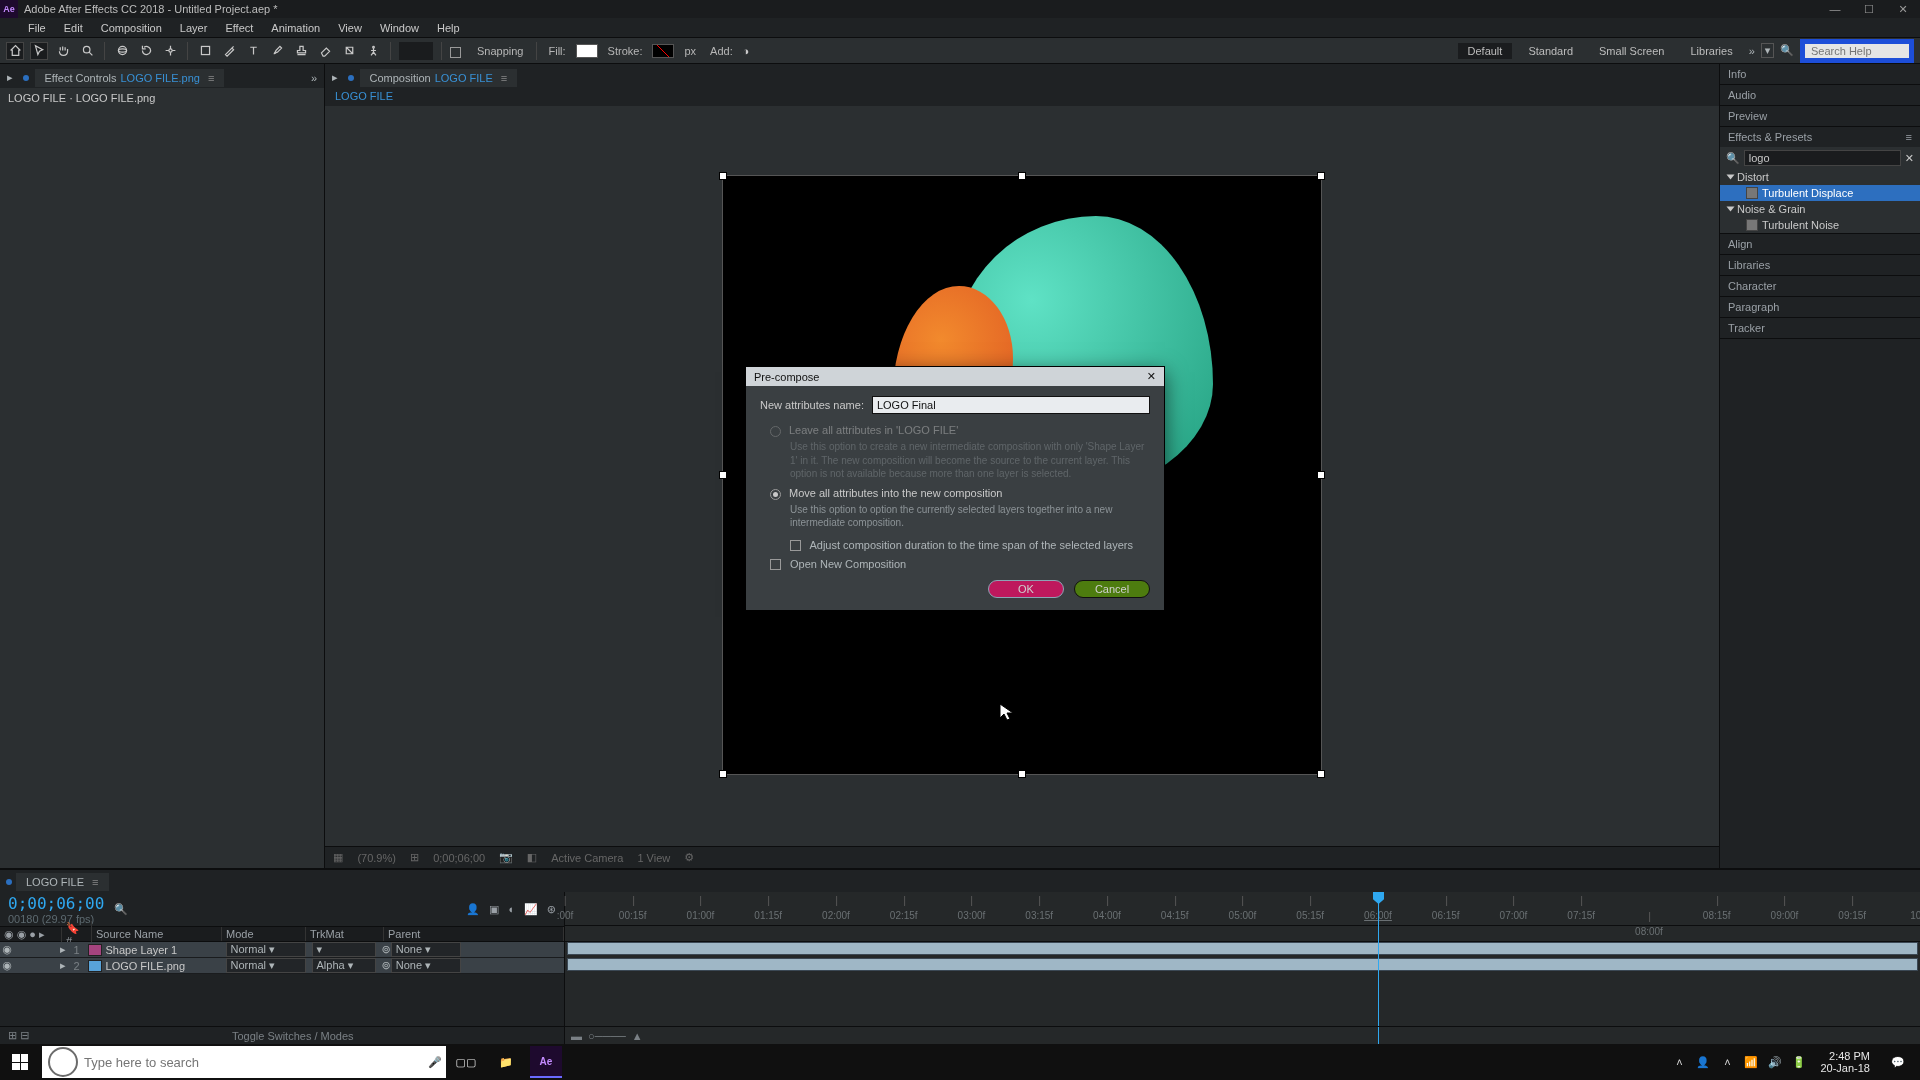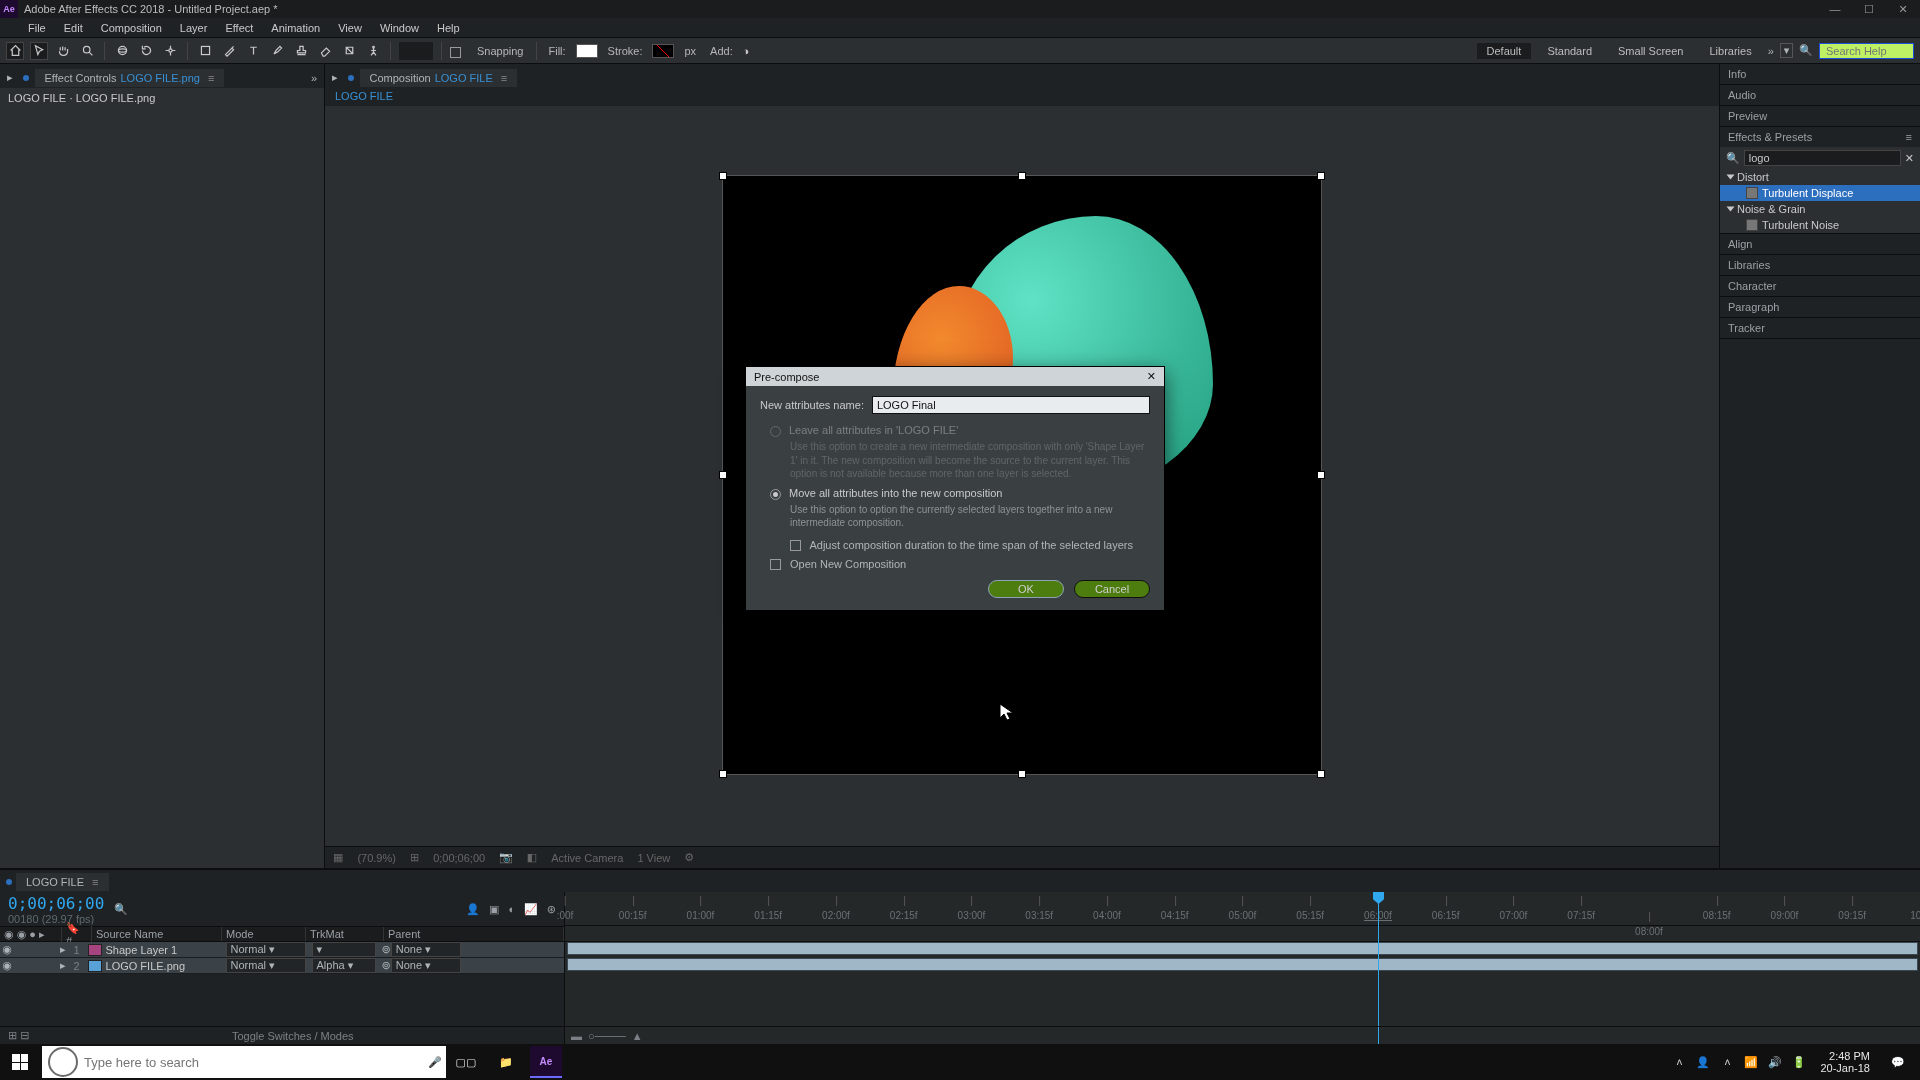--- a/index.html
+++ b/index.html
@@ -17,21 +17,21 @@
   .toolbar{height:26px;background:#2b2f31;display:flex;align-items:center;padding:0 6px;border-bottom:1px solid #0c0d0e;gap:6px}
   .tool{width:18px;height:18px;border:1px solid transparent;display:flex;align-items:center;justify-content:center;color:#c8c8c8}
   .tool.sel{background:#1a1c1e;border-color:#444}
   .tool svg{width:13px;height:13px;stroke:#c8c8c8;fill:none;stroke-width:1.5}
   .tool-sep{width:1px;height:18px;background:#444;margin:0 2px}
   .tlabel{color:#b6b6b6;margin:0 4px}
   .swatch{width:22px;height:14px;border:1px solid #555}
   .workspaces{margin-left:auto;display:flex;align-items:center;gap:6px}
   .ws-item{padding:2px 10px;color:#bdbdbd}
   .ws-item.active{background:#1a1c1e}
-  .search-box{background:#bef264;border:1px solid #1d4ed8;color:#777;padding:1px 6px;width:95px}
+  .search-box{background:#e5e5e5;border:5px solid #1d4ed8;color:#777;padding:1px 6px;width:114px}
   
   .main{position:absolute;top:64px;left:0;right:0;bottom:212px;display:flex}
   .panelframe{background:#1f2224;border-right:1px solid #0c0d0e;display:flex;flex-direction:column;min-width:0}
   .paneltabs{height:24px;display:flex;align-items:center;background:#1f2224;gap:2px;padding:3px 3px 0}
   .paneltab{padding:3px 10px;background:#2b2f31;color:#aeb5b8;display:flex;align-items:center;gap:4px}
   .paneltab .link{color:#3891d6}
   .paneltab .close{color:#888;margin-left:4px}
   .paneldot{width:6px;height:6px;border-radius:3px;background:#2b6fbf;margin:0 4px}
   .panelbody{flex:1;background:#2b2f31;position:relative;overflow:hidden}
   
@@ -98,21 +98,21 @@
   .dinput{flex:1;background:#e9ecef;border:1px solid #111;color:#111;padding:2px 4px}
   .optblock{margin:6px 0 6px 10px}
   .optblock.disabled{opacity:.45}
   .opthead{display:flex;align-items:flex-start;gap:8px;color:#c9c9c9}
   .radio{width:11px;height:11px;border-radius:50%;border:1px solid #999;margin-top:2px;display:inline-block;position:relative}
   .radio.on::after{content:"";position:absolute;top:2px;left:2px;width:5px;height:5px;border-radius:50%;background:#c9c9c9}
   .optdesc{font-size:10px;color:#8c9397;margin:3px 0 0 20px;line-height:1.35}
   .chk{width:11px;height:11px;border:1px solid #999;display:inline-block;margin-right:6px;position:relative;top:2px}
   .dbtns{display:flex;justify-content:flex-end;gap:10px;margin-top:10px}
   .dbtn{min-width:76px;text-align:center;background:#4d7c0f;border:1px solid #111;border-radius:10px;padding:2px 10px;color:#d0d0d0}
-  .dbtn.primary{background:#4d7c0f;border:1px solid #8da3b5}
+  .dbtn.primary{background:#be185d;border:1px solid #8da3b5}
   
   .taskbar{position:absolute;left:0;right:0;bottom:0;height:36px;background:#101010;display:flex;align-items:center;color:#e6e6e6}
   .startbtn{width:40px;height:36px;display:flex;align-items:center;justify-content:center}
   .win-logo{width:16px;height:16px;display:grid;grid-template-columns:1fr 1fr;grid-template-rows:1fr 1fr;gap:1px}
   .win-logo span{background:#fff}
   .searchbar{display:flex;align-items:center;background:#fff;height:32px;width:404px;margin-left:2px}
   .searchbar .cort{width:30px;height:30px;border:2px solid #6b6b6b;border-radius:50%;margin:0 6px}
   .searchbar input{border:none;flex:1;color:#555;font-size:13px;outline:none}
   .searchbar .mic{width:22px;color:#555;text-align:center}
   .taskicon{width:40px;height:36px;display:flex;align-items:center;justify-content:center}

